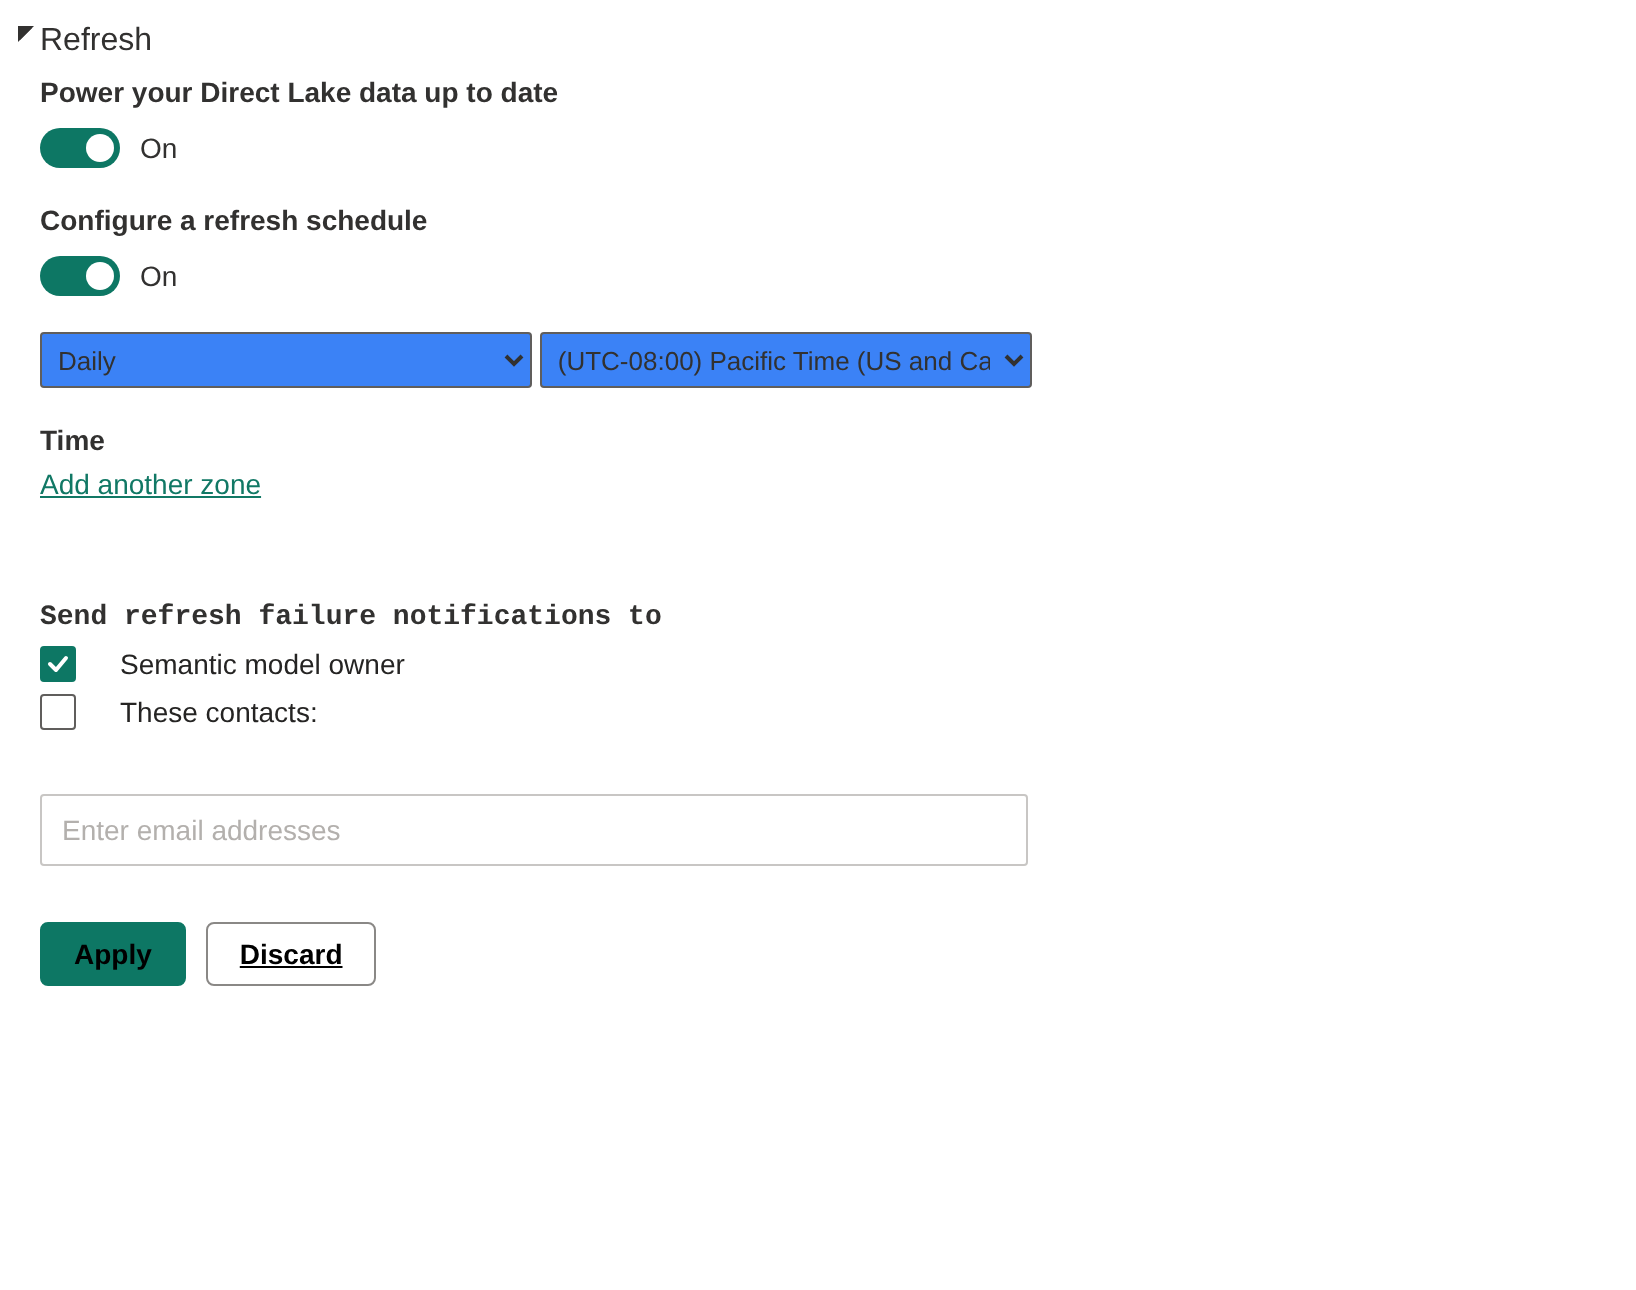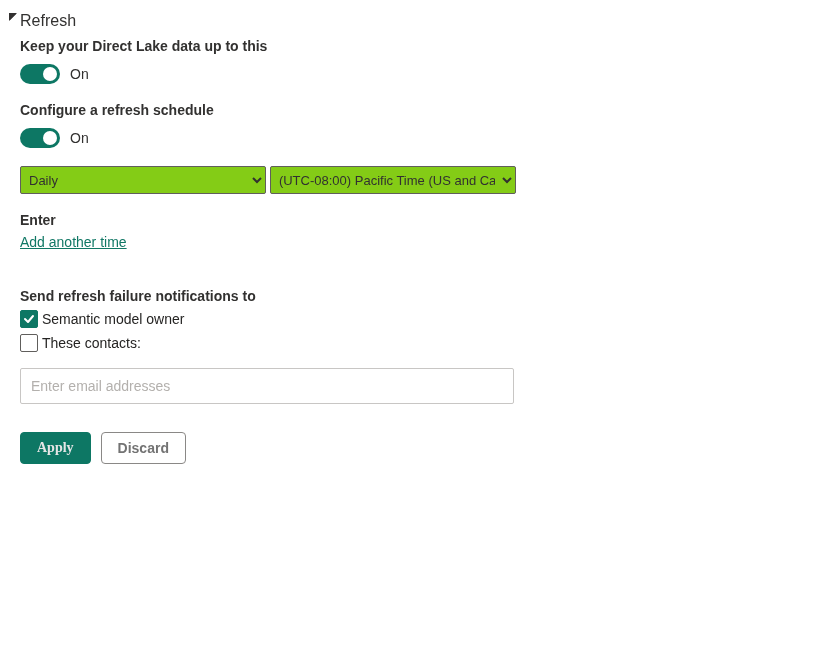--- a/index.html
+++ b/index.html
@@ -86,29 +86,29 @@
     margin: 18px 0 4px 0;
     display: block;
     color: #323130;
   }
   select.drop {
     width: 246px;
     height: 28px;
     font-size: 13px;
     border: 1px solid #605e5c;
     border-radius: 2px;
-    background: #84cc16;
+    background: #3b82f6;
     padding: 2px 4px;
     font-family: inherit;
     color: #323130;
   }
   .cb-row {
     display: flex;
     align-items: center;
-    gap: 4px;
+    gap: 22px;
     margin: 6px 0;
   }
   .cb {
     width: 18px;
     height: 18px;
     border: 1px solid var(--border);
     border-radius: 2px;
     display: inline-flex;
     align-items: center;
     justify-content: center;
@@ -123,21 +123,21 @@
   .cb.checked svg { display:block; }
   .cb svg { display:none; }
   .textinput {
     width: 494px;
     height: 36px;
     border: 1px solid var(--border-light);
     border-radius: 2px;
     padding: 0 10px;
     font-size: 14px;
     font-family: inherit;
-    margin-top: 10px;
+    margin-top: 26px;
     box-sizing: border-box;
     color: #323130;
   }
   .textinput::placeholder { color: #b3b0ad; }
   .btn-row {
     display: flex;
     gap: 10px;
     margin-top: 28px;
   }
   .btn {
@@ -145,49 +145,49 @@
     font-size: 14px;
     font-weight: 600;
     padding: 6px 16px;
     border-radius: 4px;
     cursor: pointer;
     height: 32px;
     box-sizing: border-box;
   }
   .btn.primary {
     background: var(--teal);
-    color: #e5e5e5;
+    color: #000000;
     border: 1px solid var(--teal);
-    font-family: Liberation Serif, serif;
   }
   .btn.secondary {
     background: #fff;
-    color: #737373;
+    color: #000000;
     border: 1px solid #8a8886;
+    text-decoration: underline;
   }
 </style>
 </head>
 <body>
 
 <div class="section-header">
   <span class="tri">
     <svg width="10" height="10" viewBox="0 0 10 10">
         <path d="M1 1 L9 1 L1 9 Z" fill="#323130" transform="rotate(0 5 5)"></path>
         <path d="M2 1 L8 5 L2 9 Z" fill="none"></path>
         <polygon points="1,1 9,5 1,9" fill="none"></polygon>
         <polygon points="1,1 7,1 1,7" fill="#323130" transform="translate(1,1)"></polygon>
       </svg>
   </span>
   <span>Refresh</span>
 </div>
 
 <div class="indent">
 
   
-  <div class="subhead">Keep your Direct Lake data up to this</div>
+  <div class="subhead">Power your Direct Lake data up to date</div>
   <div class="toggle-row">
     <div class="toggle">
         <div class="thumb"></div>
       </div>
     <span class="toggle-label">On</span>
   </div>
 
   
   <div class="subhead">Configure a refresh schedule</div>
   <div class="toggle-row">
@@ -197,25 +197,25 @@
     <span class="toggle-label">On</span>
   </div>
 
   
   <select class="drop" id="freq-select"><option value="Daily">Daily</option><option value="Weekly">Weekly</option></select>
 
   
   <select class="drop" id="tz-select"><option value="(UTC-08:00) Pacific Time (US and Canada)">(UTC-08:00) Pacific Time (US and Canada)</option></select>
 
   
-  <label class="field-label">Enter</label>
-  <a class="link" style="display:inline-block;margin-top:2px;">Add another time</a>
-
-  
-  <div class="field-label" style="margin-top:38px;">Send refresh failure notifications to</div>
+  <label class="field-label">Time</label>
+  <a class="link" style="display:inline-block;margin-top:2px;">Add another zone</a>
+
+  
+  <div class="field-label" style="margin-top:51px;font-family:Liberation Mono, monospace;">Send refresh failure notifications to</div>
 
   <div class="cb-row">
     <span class="cb checked">
       <svg width="12" height="12" viewBox="0 0 12 12">
           <path d="M2 6 L5 9 L10 3" stroke="#fff" stroke-width="2" fill="none" stroke-linecap="round" stroke-linejoin="round"></path>
         </svg>
     </span>
     <span>Semantic model owner</span>
   </div>
 

